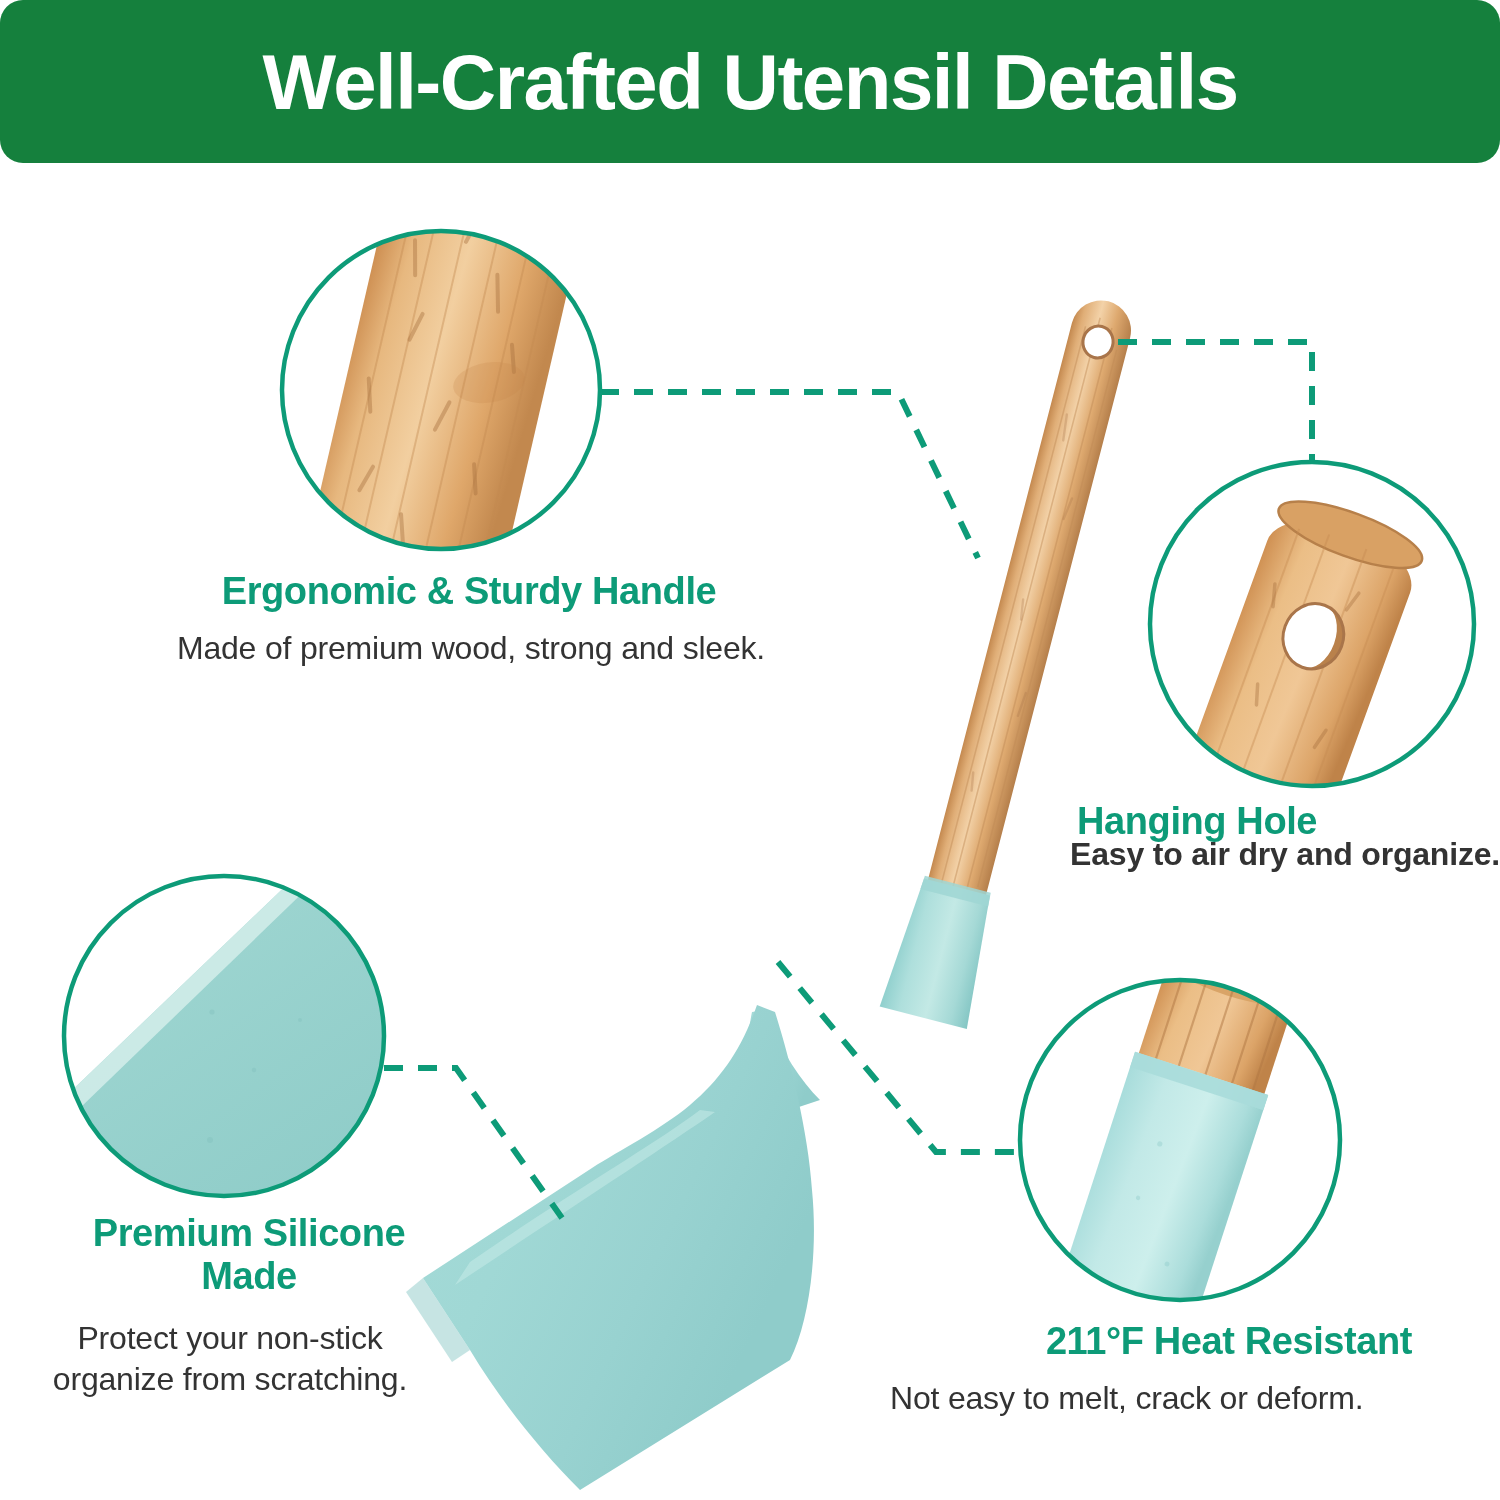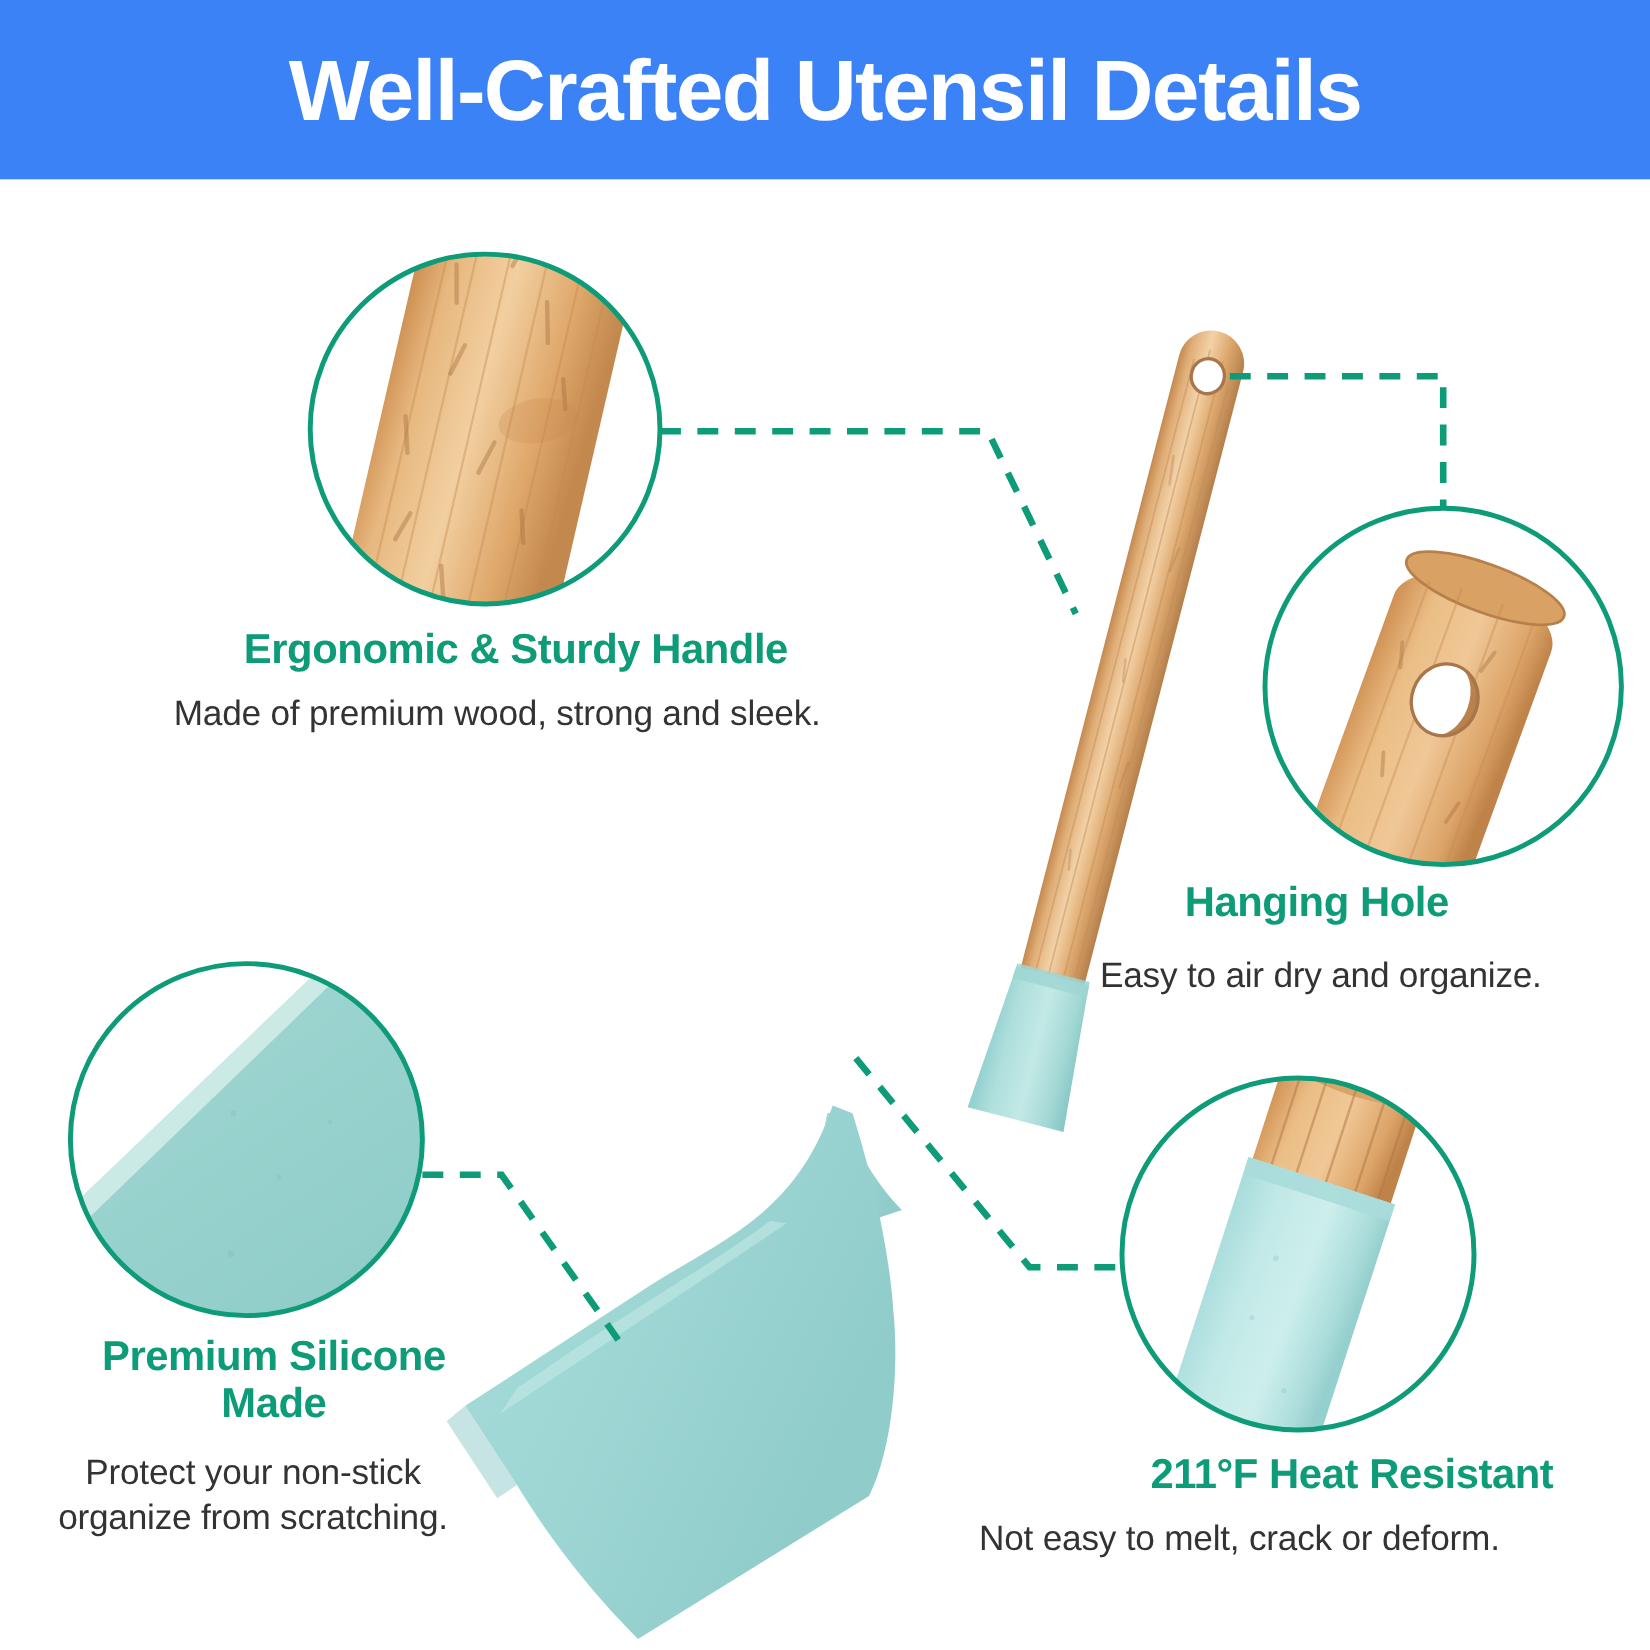--- a/index.html
+++ b/index.html
@@ -18,24 +18,25 @@
     overflow: hidden;
   }
 
   
   #header-banner {
     position: absolute;
     left: 0;
     top: 0;
     width: 1500px;
     height: 163px;
-    background: #3b82f6;
+    background: #15803d;
     display: flex;
     align-items: center;
     justify-content: center;
+    border-radius: 23px;
   }
   #header-title {
     color: #ffffff;
     font-size: 78px;
     font-weight: bold;
     letter-spacing: -1.5px;
     line-height: 1;
     white-space: nowrap;
     font-family: "Liberation Sans", sans-serif;
   }
@@ -66,25 +67,25 @@
     color: #333333;
     font-weight: normal;
     font-size: 32px;
     line-height: 1.28;
     font-family: "Liberation Sans", sans-serif;
     letter-spacing: -0.2px;
   }
 
   
   #handle-title   { left: 0px;   top: 570px;  width: 880px; text-align: center; }
-  #handle-desc    { left: 12px;   top: 628px;  width: 880px; text-align: center; }
+  #handle-desc    { left: 0px;   top: 628px;  width: 880px; text-align: center; padding-left: 31px; }
 
   
   #hole-title     { left: 1048px; top: 800px; width: 500px; text-align: left; }
-  #hole-desc      { left: 1000px; top: 866px; width: 500px; text-align: left; }
+  #hole-desc      { left: 1000px; top: 834px; width: 500px; text-align: right; font-weight: bold; }
 
   
   #head-title     { left: 0px;   top: 1212px; width: 440px; text-align: center; }
   #head-desc      { left: 0px;   top: 1318px; width: 460px; text-align: center; }
 
   
   #heat-title     { left: 900px; top: 1320px; width: 600px; text-align: center; }
   #heat-desc      { left: 890px; top: 1378px; width: 610px; text-align: left; }
 </style>
 </head>

